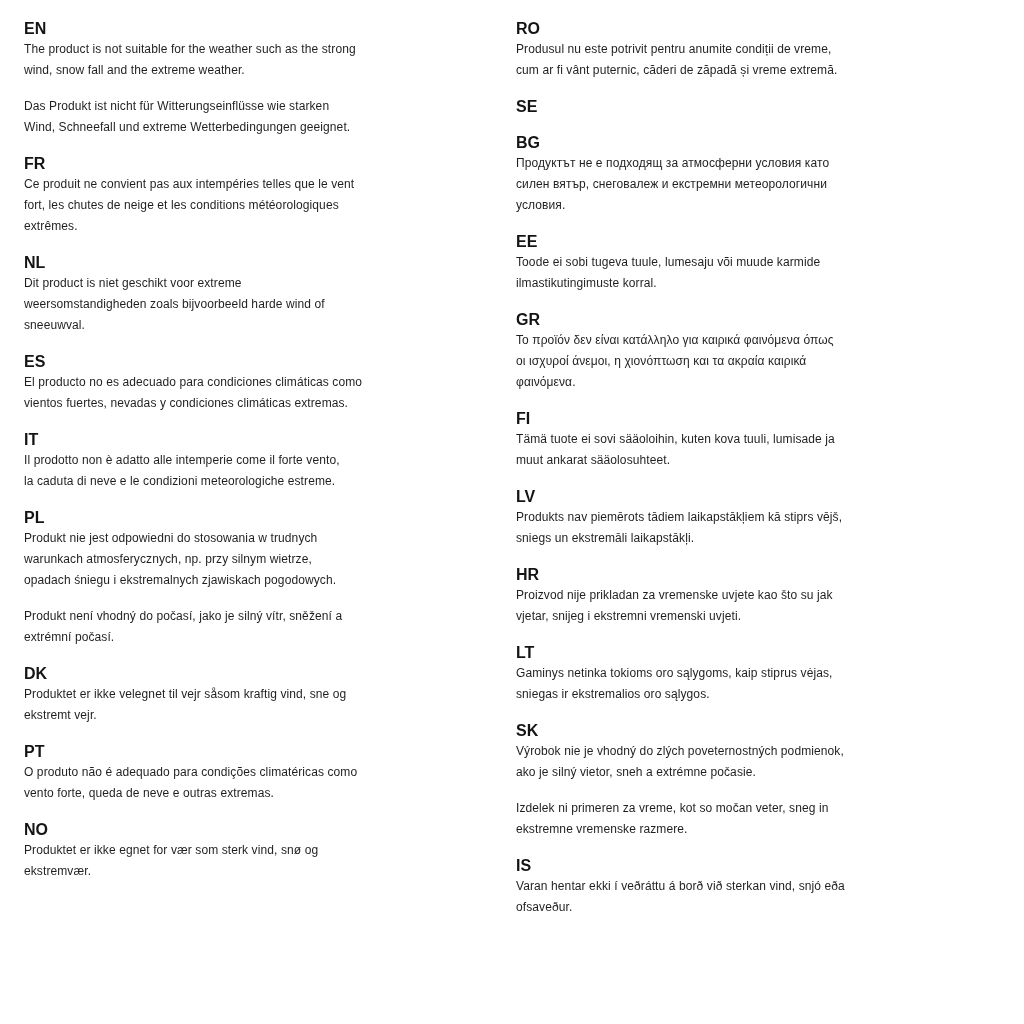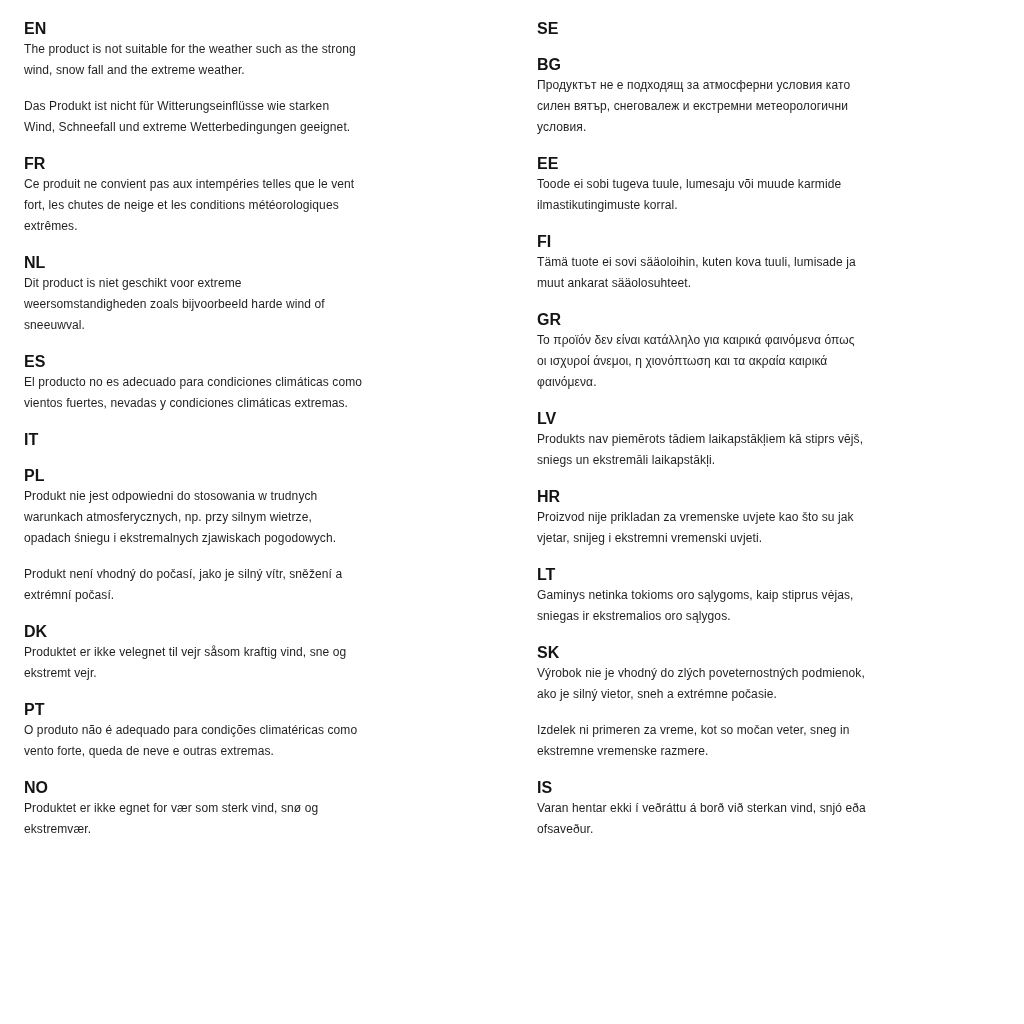--- a/index.html
+++ b/index.html
@@ -12,21 +12,20 @@
     width: 1024px;
     height: 1024px;
     box-sizing: border-box;
     padding: 18px 6px 0 24px;
     overflow: hidden;
     display: grid;
     grid-template-columns: 492px 492px;
     font-family: "Liberation Sans", sans-serif;
     color: #1f1f1f;
     background: #ffffff;
-    gap: 21px;
   }
   .col {
     display: block;
   }
   .lang {
     margin: 0 0 15px 0;
     padding-right: 8px;
   }
   .code {
     font-size: 16px;
@@ -71,20 +70,22 @@
 weersomstandigheden zoals bijvoorbeeld harde wind of
 sneeuwval.</p>
     </section>
     <section class="lang">
       <h2 class="code">ES</h2>
       <p class="text">El producto no es adecuado para condiciones climáticas como
 vientos fuertes, nevadas y condiciones climáticas extremas.</p>
     </section>
     <section class="lang">
       <h2 class="code">IT</h2>
+      <p class="text">Il prodotto non è adatto alle intemperie come il forte vento,
+la caduta di neve e le condizioni meteorologiche estreme.</p>
     </section>
     <section class="lang">
       <h2 class="code">PL</h2>
       <p class="text">Produkt nie jest odpowiedni do stosowania w trudnych
 warunkach atmosferycznych, np. przy silnym wietrze,
 opadach śniegu i ekstremalnych zjawiskach pogodowych.</p>
     </section>
     <section class="lang">
       <p class="text">Produkt není vhodný do počasí, jako je silný vítr, sněžení a
 extrémní počasí.</p>
@@ -101,43 +102,48 @@
     </section>
     <section class="lang">
       <h2 class="code">NO</h2>
       <p class="text">Produktet er ikke egnet for vær som sterk vind, snø og
 ekstremvær.</p>
     </section>
   </div>
 
   <div class="col">
     <section class="lang">
+      <h2 class="code">RO</h2>
+      <p class="text">Produsul nu este potrivit pentru anumite condiții de vreme,
+cum ar fi vânt puternic, căderi de zăpadă și vreme extremă.</p>
+    </section>
+    <section class="lang">
       <h2 class="code">SE</h2>
     </section>
     <section class="lang">
       <h2 class="code">BG</h2>
       <p class="text">Продуктът не е подходящ за атмосферни условия като
 силен вятър, снеговалеж и екстремни метеорологични
 условия.</p>
     </section>
     <section class="lang">
       <h2 class="code">EE</h2>
       <p class="text">Toode ei sobi tugeva tuule, lumesaju või muude karmide
 ilmastikutingimuste korral.</p>
     </section>
     <section class="lang">
-      <h2 class="code">FI</h2>
-      <p class="text">Tämä tuote ei sovi sääoloihin, kuten kova tuuli, lumisade ja
-muut ankarat sääolosuhteet.</p>
-    </section>
-    <section class="lang">
       <h2 class="code">GR</h2>
       <p class="text">Το προϊόν δεν είναι κατάλληλο για καιρικά φαινόμενα όπως
 οι ισχυροί άνεμοι, η χιονόπτωση και τα ακραία καιρικά
 φαινόμενα.</p>
+    </section>
+    <section class="lang">
+      <h2 class="code">FI</h2>
+      <p class="text">Tämä tuote ei sovi sääoloihin, kuten kova tuuli, lumisade ja
+muut ankarat sääolosuhteet.</p>
     </section>
     <section class="lang">
       <h2 class="code">LV</h2>
       <p class="text">Produkts nav piemērots tādiem laikapstākļiem kā stiprs vējš,
 sniegs un ekstremāli laikapstākļi.</p>
     </section>
     <section class="lang">
       <h2 class="code">HR</h2>
       <p class="text">Proizvod nije prikladan za vremenske uvjete kao što su jak
 vjetar, snijeg i ekstremni vremenski uvjeti.</p>

